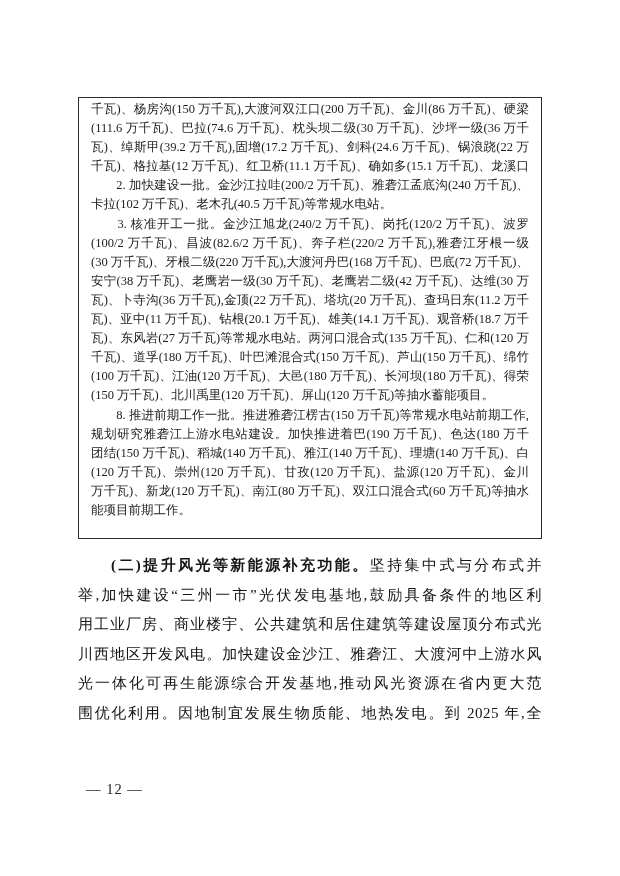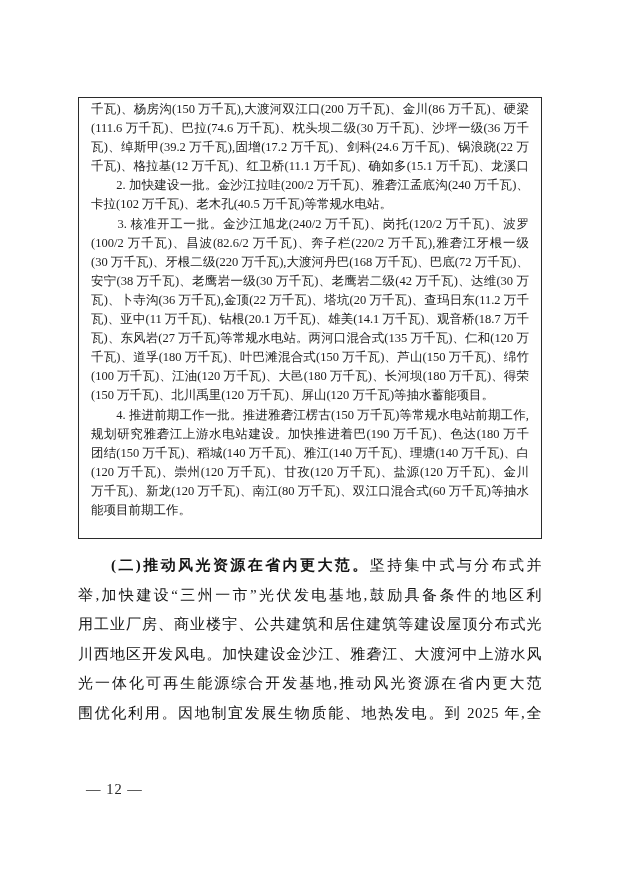--- a/index.html
+++ b/index.html
@@ -102,36 +102,36 @@
       <div class="box-line">瓦)、亚中(11 万千瓦)、钻根(20.1 万千瓦)、雄美(14.1 万千瓦)、观音桥(18.7 万千</div>
 
       <div class="box-line">瓦)、东风岩(27 万千瓦)等常规水电站。两河口混合式(135 万千瓦)、仁和(120 万</div>
 
       <div class="box-line">千瓦)、道孚(180 万千瓦)、叶巴滩混合式(150 万千瓦)、芦山(150 万千瓦)、绵竹</div>
 
       <div class="box-line">(100 万千瓦)、江油(120 万千瓦)、大邑(180 万千瓦)、长河坝(180 万千瓦)、得荣</div>
 
       <div class="box-line line-end">(150 万千瓦)、北川禹里(120 万千瓦)、屏山(120 万千瓦)等抽水蓄能项目。</div>
 
-      <div class="box-line">　　4. 推进前期工作一批。推进雅砻江楞古(150 万千瓦)等常规水电站前期工作,</div>
+      <div class="box-line">　　8. 推进前期工作一批。推进雅砻江楞古(150 万千瓦)等常规水电站前期工作,</div>
 
       <div class="box-line">规划研究雅砻江上游水电站建设。加快推进着巴(190 万千瓦)、色达(180 万千瓦)、</div>
 
       <div class="box-line">团结(150 万千瓦)、稻城(140 万千瓦)、雅江(140 万千瓦)、理塘(140 万千瓦)、白玉</div>
 
       <div class="box-line">(120 万千瓦)、崇州(120 万千瓦)、甘孜(120 万千瓦)、盐源(120 万千瓦)、金川(120</div>
 
       <div class="box-line">万千瓦)、新龙(120 万千瓦)、南江(80 万千瓦)、双江口混合式(60 万千瓦)等抽水蓄</div>
 
       <div class="box-line line-end">能项目前期工作。</div>
     </div>
 
   <div class="para">
     <div class="para-line first">
-      <span class="para-heading-bold">(二)推动风光资源在省内更大范。</span><span>坚持集中式与分布式并</span>
+      <span class="para-heading-bold">(二)提升风光等新能源补充功能。</span><span>坚持集中式与分布式并</span>
     </div>
     <div>
 
         <div class="para-line">举,加快建设“三州一市”光伏发电基地,鼓励具备条件的地区利</div>
 
         <div class="para-line">用工业厂房、商业楼宇、公共建筑和居住建筑等建设屋顶分布式光</div>
 
 
         <div class="para-line">川西地区开发风电。加快建设金沙江、雅砻江、大渡河中上游水风</div>
 

